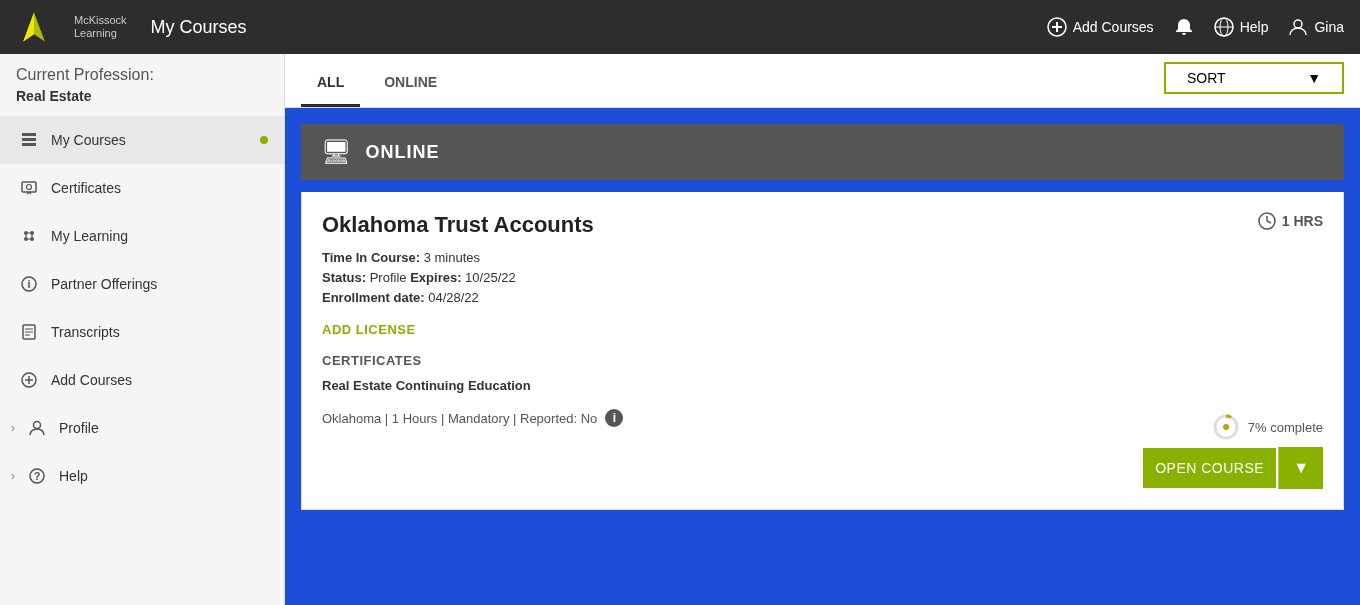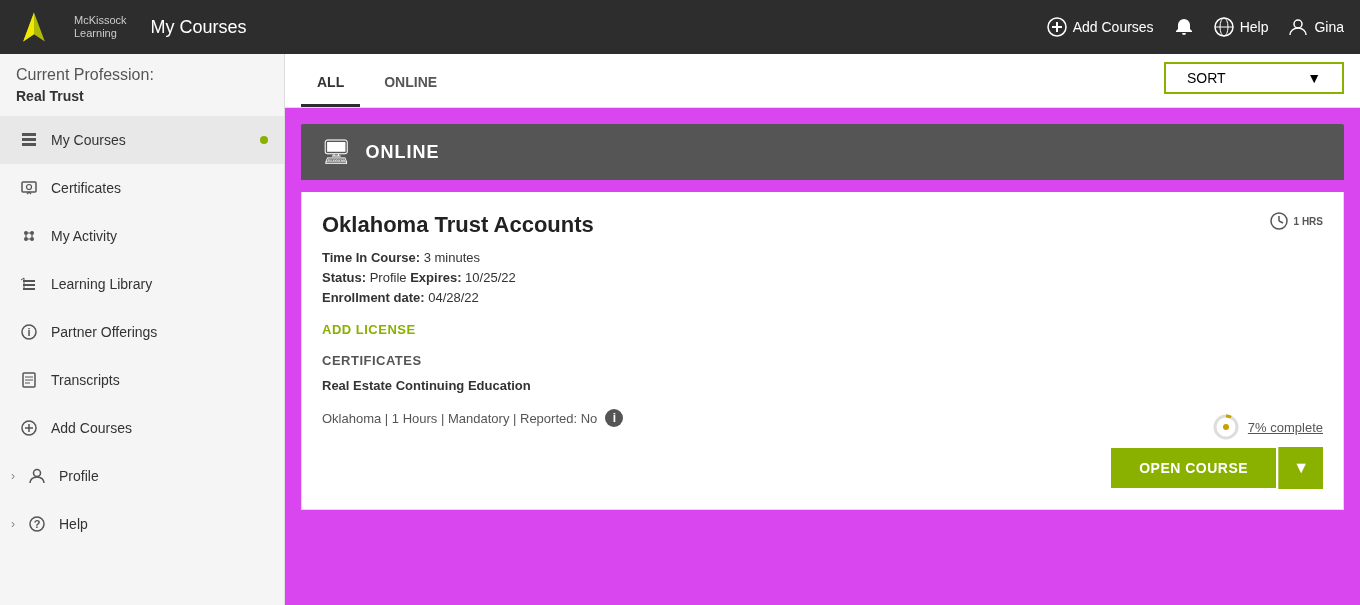--- a/index.html
+++ b/index.html
@@ -131,21 +131,21 @@
     }
     .sidebar-item-expand {
       color: #888;
       font-size: 12px;
     }
 
     
     .content-area {
       flex: 1;
       overflow-y: auto;
-      background: #d946ef;
+      background: #1d4ed8;
       padding: 0;
     }
 
     
     .tabs-bar {
       background: white;
       padding: 0 16px;
       display: flex;
       align-items: flex-end;
       border-bottom: 1px solid #ddd;
@@ -302,23 +302,23 @@
       display: flex;
       justify-content: flex-end;
       align-items: center;
       margin-top: 20px;
       gap: 2px;
     }
     .open-course-btn {
       background: #8ab000;
       color: white;
       border: none;
-      padding: 12px 28px;
-      font-size: 14px;
-      font-weight: 700;
+      padding: 12px 12px;
+      font-size: 14px;
+      font-weight: 400;
       letter-spacing: 0.5px;
       cursor: pointer;
       text-transform: uppercase;
     }
     .dropdown-btn {
       background: #8ab000;
       color: white;
       border: none;
       padding: 12px 14px;
       font-size: 14px;
@@ -380,21 +380,21 @@
         </svg>
       <span>Gina</span>
     </div>
   </div>
 </nav>
 
 <div class="main-layout">
 
   <aside class="sidebar">
     <div class="profession-label">Current Profession:</div>
-    <div class="profession-value">Real Trust</div>
+    <div class="profession-value">Real Estate</div>
 
     <div id="sidebar-items-container">
 
     <div class="sidebar-item active">
           <span class="sidebar-icon">
             <svg width="18" height="18" viewBox="0 0 18 18">
               <rect x="2" y="2" width="14" height="3" fill="currentColor"></rect>
               <rect x="2" y="7" width="14" height="3" fill="currentColor"></rect>
               <rect x="2" y="12" width="14" height="3" fill="currentColor"></rect>
             </svg>
@@ -419,32 +419,21 @@
               <circle cx="6" cy="6" r="2" fill="currentColor"></circle>
               <circle cx="12" cy="6" r="2" fill="currentColor"></circle>
               <circle cx="6" cy="12" r="2" fill="currentColor"></circle>
               <circle cx="12" cy="12" r="2" fill="currentColor"></circle>
               <line x1="6" y1="8" x2="6" y2="10" stroke="currentColor" stroke-width="1.2"></line>
               <line x1="8" y1="6" x2="10" y2="6" stroke="currentColor" stroke-width="1.2"></line>
               <line x1="8" y1="12" x2="10" y2="12" stroke="currentColor" stroke-width="1.2"></line>
               <line x1="12" y1="8" x2="12" y2="10" stroke="currentColor" stroke-width="1.2"></line>
             </svg>
           </span>
-          <span class="sidebar-item-label">My Activity</span>
-        </div>
-        <div class="sidebar-item">
-          <span class="sidebar-icon">
-            <svg width="18" height="18" viewBox="0 0 18 18">
-              <rect x="3" y="13" width="12" height="2" fill="currentColor"></rect>
-              <rect x="3" y="9" width="12" height="2" fill="currentColor"></rect>
-              <rect x="3" y="5" width="12" height="2" fill="currentColor"></rect>
-              <polyline points="1,5 4,3 4,14" stroke="currentColor" stroke-width="1" fill="none"></polyline>
-            </svg>
-          </span>
-          <span class="sidebar-item-label">Learning Library</span>
+          <span class="sidebar-item-label">My Learning</span>
         </div>
         <div class="sidebar-item">
           <span class="sidebar-icon">
             <svg width="18" height="18" viewBox="0 0 18 18">
               <circle cx="9" cy="9" r="7" stroke="currentColor" stroke-width="1.5" fill="none"></circle>
               <text x="9" y="13" text-anchor="middle" font-size="11" font-weight="bold" fill="currentColor">i</text>
             </svg>
           </span>
           <span class="sidebar-item-label">Partner Offerings</span>
         </div>
@@ -515,21 +504,21 @@
       <div class="course-card-inner">
 
         <div class="course-title">Oklahoma Trust Accounts</div>
 
         <div style="position:absolute; right:0; top:0; display:flex; align-items:center; gap:6px;">
           <svg width="18" height="18" viewBox="0 0 18 18">
               <circle cx="9" cy="9" r="8" stroke="#555" stroke-width="1.5" fill="none"></circle>
               <line x1="9" y1="4" x2="9" y2="9" stroke="#555" stroke-width="1.5"></line>
               <line x1="9" y1="9" x2="13" y2="11" stroke="#555" stroke-width="1.5"></line>
             </svg>
-          <span style="font-size:10px; font-weight:700; color:#555;text-align:center;">1 HRS</span>
+          <span style="font-size:14px; font-weight:700; color:#555;text-align:center;">1 HRS</span>
         </div>
 
         <div class="course-meta">
           <strong>Time In Course:</strong>
           <span>3 minutes</span>
         </div>
         <div class="course-meta">
           <strong>Status:</strong>
           <span>Profile</span>
           <span> </span>
@@ -550,21 +539,21 @@
           <div class="cert-details">
             <span>Oklahoma | 1 Hours | Mandatory | Reported: No</span>
             <div class="cert-info-icon">i</div>
           </div>
           <div style="position:absolute; right:0; bottom:48px; display:flex; align-items:center; gap:8px;">
             <svg class="progress-ring" width="28" height="28" viewBox="0 0 28 28">
               <circle cx="14" cy="14" r="11" stroke="#ddd" stroke-width="3" fill="none"></circle>
               <circle cx="14" cy="14" r="11" stroke="#c8a000" stroke-width="3" fill="none" stroke-dasharray="69.1" stroke-dashoffset="63.9" transform="rotate(-90 14 14)"></circle>
               <circle cx="14" cy="14" r="3" fill="#c8a000"></circle>
             </svg>
-            <span style="font-size:13px; color:#555;text-decoration:underline;">7% complete</span>
+            <span style="font-size:13px; color:#555;">7% complete</span>
           </div>
         </div>
 
         <div class="course-actions">
           <button class="open-course-btn">OPEN COURSE</button>
           <button class="dropdown-btn">
             <span style="font-size:16px;">▼</span>
           </button>
         </div>
 

